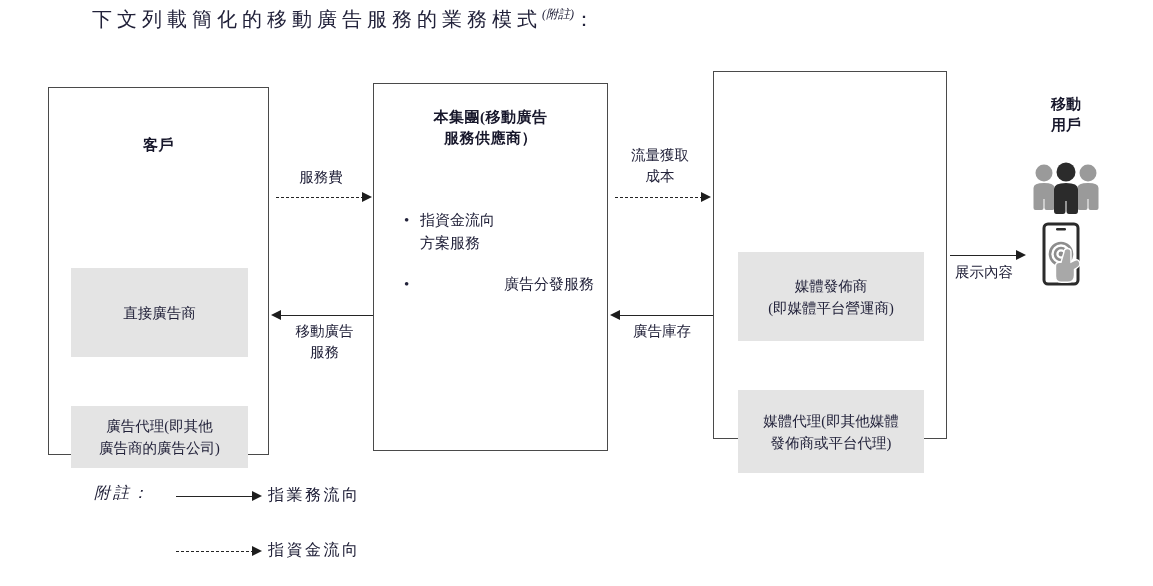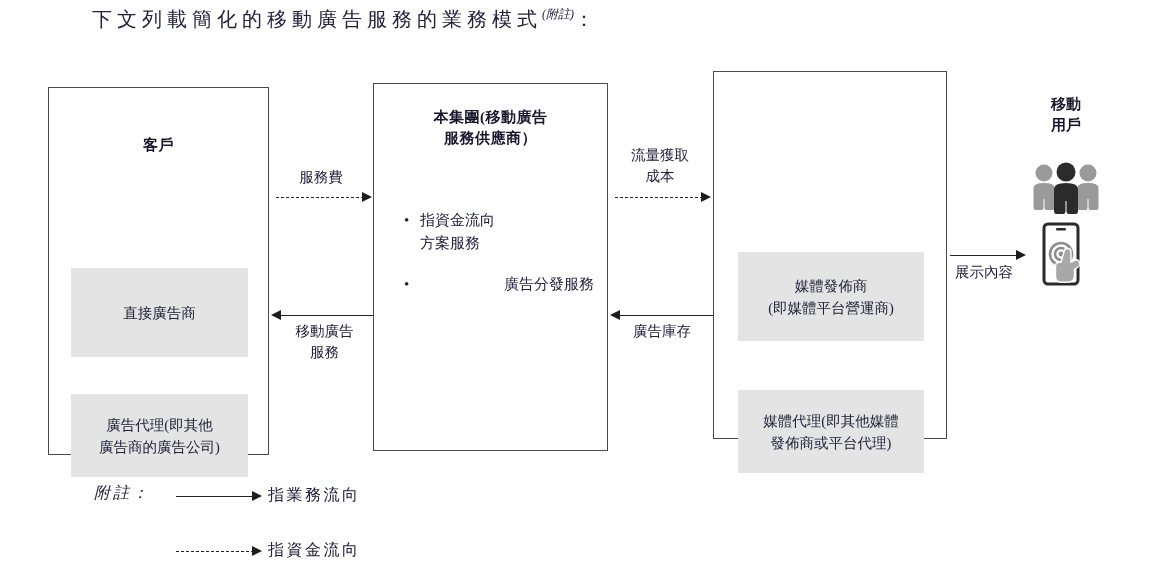--- a/index.html
+++ b/index.html
@@ -141,21 +141,21 @@
 </head>
 <body>
 
 <div class="abs" id="heading"><span>下文列載簡化的移動廣告服務的業務模式</span><span class="sup">(附註)</span><span class="colon">：</span></div>
 
 <div class="abs main-box" style="left:48px; top:71px; width:221px; height:368px;margin-top:16px;">
   <div class="box-title" style="top:47px;">客戶</div>
   <div class="sub-box" style="left:22px; top:180px; width:177px; height:89px;">
     <span style="white-space:pre-line;">直接廣告商</span>
   </div>
-  <div class="sub-box" style="left:22px; top:306px; width:177px; height:83px;text-align:center;">
+  <div class="sub-box" style="left:22px; top:318px; width:177px; height:62px;text-align:center;">
     <span style="white-space:pre-line;">廣告代理(即其他
 廣告商的廣告公司)</span>
   </div>
 </div>
 
 <div class="abs main-box" style="left:373px; top:83px; width:235px; height:368px;">
   <div class="box-title" style="top:23px; white-space:pre-line;">本集團(移動廣告
 服務供應商）</div>
   <div class="bullet-list" style="left:30px; top:125px; width:190px;">
     <div class="bullet-row">

